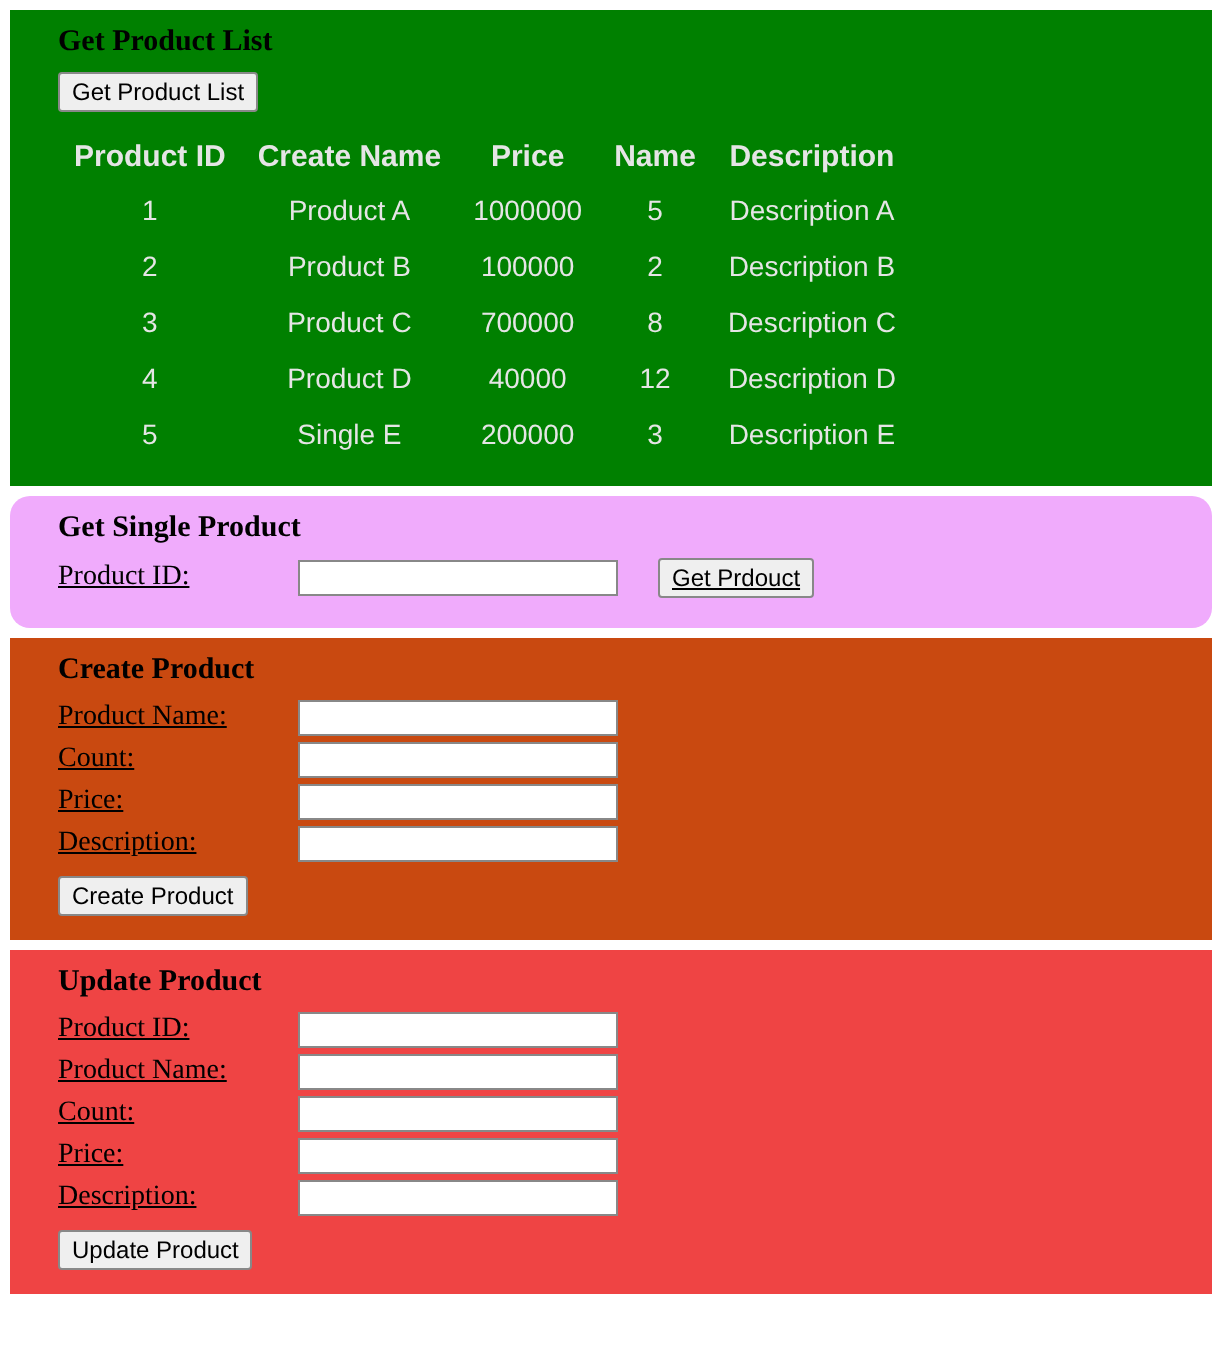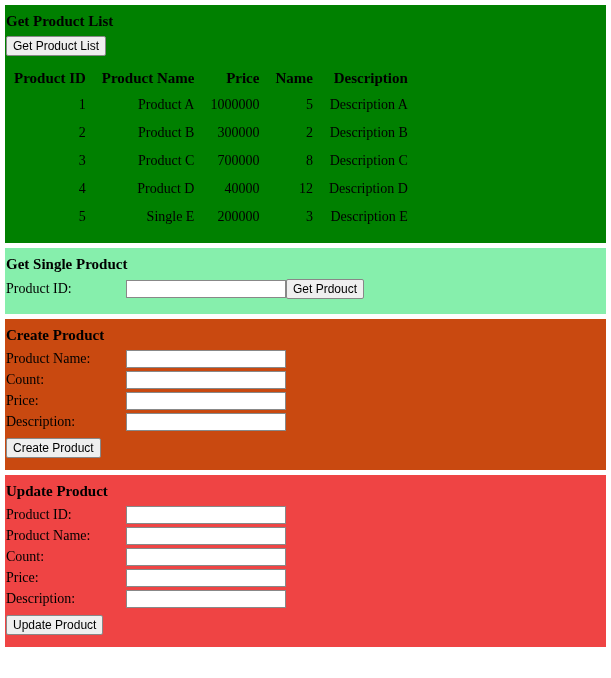--- a/index.html
+++ b/index.html
@@ -4,24 +4,24 @@
   <style>
     * { box-sizing: border-box; margin: 0; padding: 0; }
     body {
       font-family: "SimSun", "宋体", serif;
       font-size: 14px;
       background: #fff;
       width: 611px;
     }
     .panel {
       margin: 5px;
-      padding: 8px 10px 12px 1px;
+      padding: 8px 10px 12px 24px;
     }
     .panel-green { background: #008000; }
-    .panel-lime { background: #86efac; }
+    .panel-lime { background: #f0abfc; border-radius: 10px; }
     .panel-orange { background: #c94910; }
     .panel-blue { background: #ef4444; }
     .panel-title {
       font-weight: bold;
       font-size: 15px;
       margin-bottom: 6px;
       color: #000;
     }
     button {
       font-family: Arial, sans-serif;
@@ -30,87 +30,89 @@
       background: #efefef;
       border: 1px solid #888;
       border-radius: 2px;
       cursor: pointer;
     }
     table {
       border-collapse: collapse;
       margin-top: 10px;
     }
     th, td {
-      text-align: right;
+      text-align: center;
       padding: 4px 8px 4px 8px;
-      color: #000000;
-      font-family: Liberation Serif, serif;
+      color: #e5e5e5;
+      font-family: Liberation Sans, sans-serif;
     }
     th {
       font-weight: bold;
       font-size: 15px;
     }
     tbody tr td {
       padding-top: 6px;
       padding-bottom: 6px;
     }
     .form-row {
       display: flex;
       align-items: center;
       margin: 3px 0;
+      text-decoration: underline;
     }
     .form-label {
       display: inline-block;
       min-width: 120px;
       color: #000;
       font-family: "SimSun", "宋体", serif;
     }
     .form-label-short {
       min-width: 120px;
     }
     input[type="text"] {
       border: 1px solid #888;
       padding: 1px 3px;
       font-size: 13px;
       width: 160px;
       height: 18px;
       background: #fff;
     }
     .btn-spaced {
+      margin-left: 20px;
     }
     .lime-row .form-label { min-width: 120px; }
   </style>
 </head>
 <body>
 
 <div class="panel panel-green">
   <div class="panel-title">Get Product List</div>
   <button>Get Product List</button>
   <table>
     <thead>
       <tr>
         <th>Product ID</th>
-        <th>Product Name</th>
+        <th>Create Name</th>
         <th>Price</th>
         <th>Name</th>
         <th>Description</th>
       </tr>
     </thead>
     <tbody>
       <tr>
         <td>1</td>
         <td>Product A</td>
         <td>1000000</td>
         <td>5</td>
         <td>Description A</td>
       </tr>
       <tr>
         <td>2</td>
         <td>Product B</td>
-        <td>300000</td>
+        <td>100000</td>
         <td>2</td>
         <td>Description B</td>
       </tr>
       <tr>
         <td>3</td>
         <td>Product C</td>
         <td>700000</td>
         <td>8</td>
         <td>Description C</td>
       </tr>

